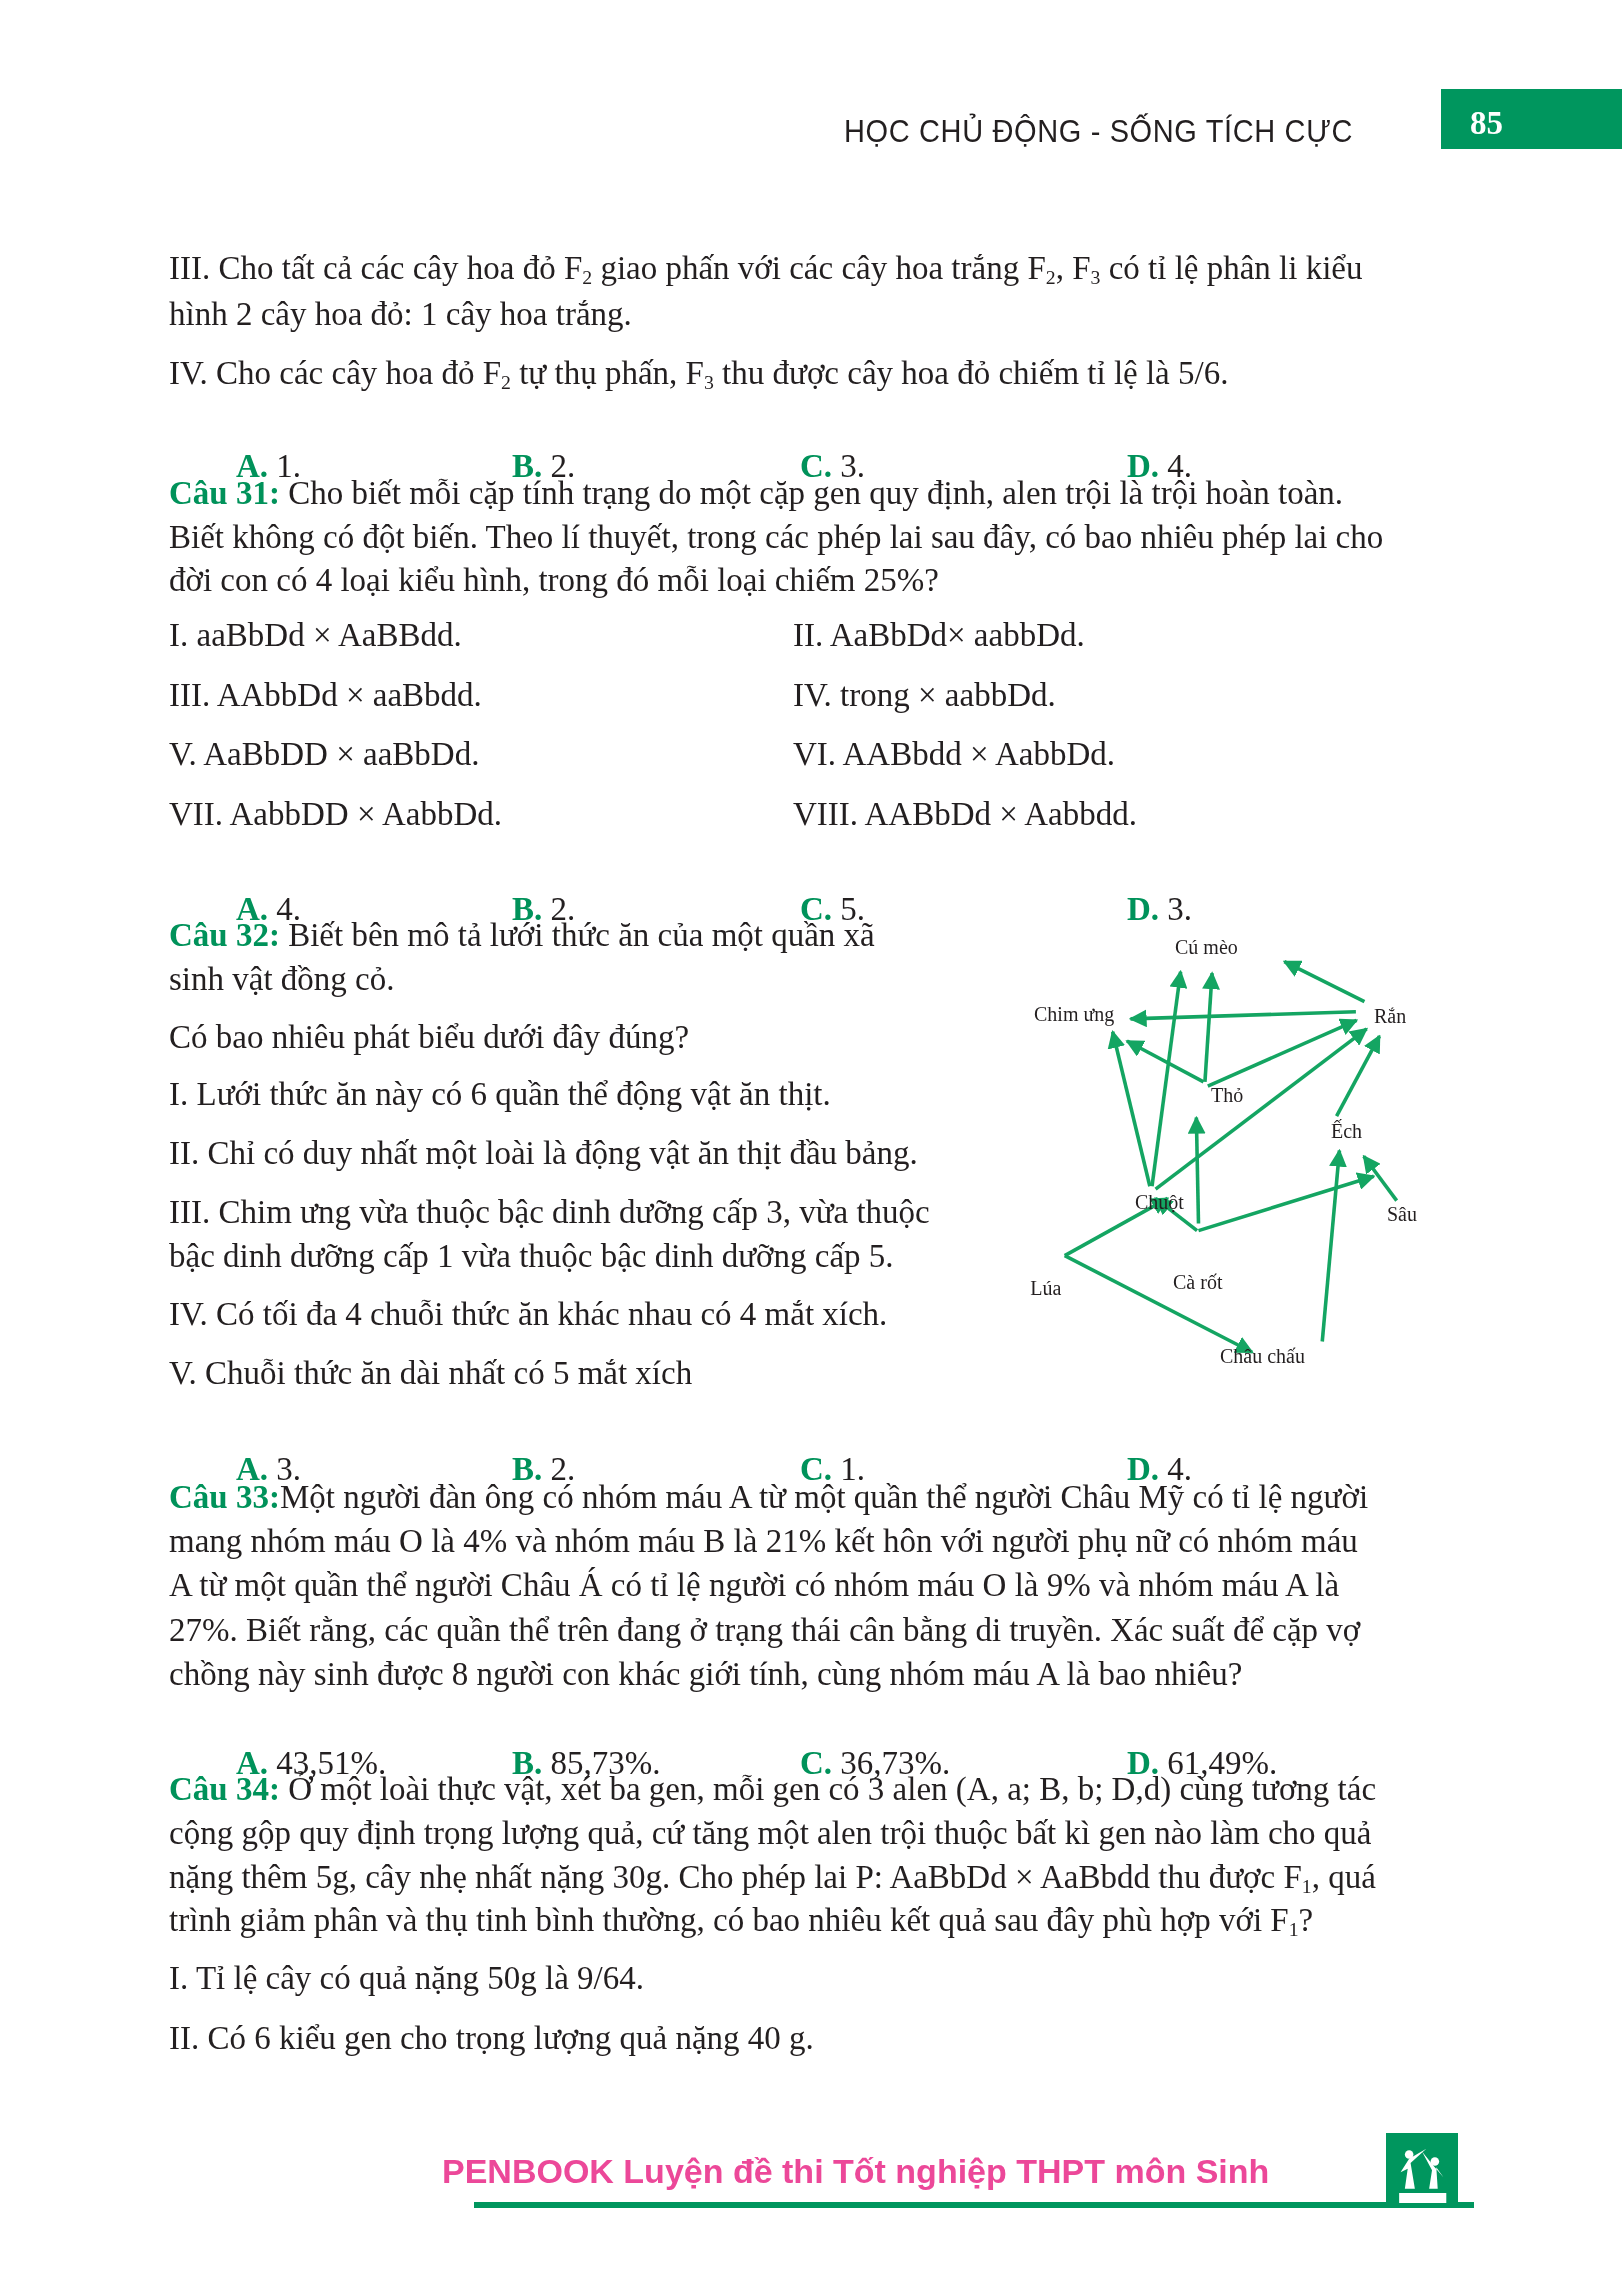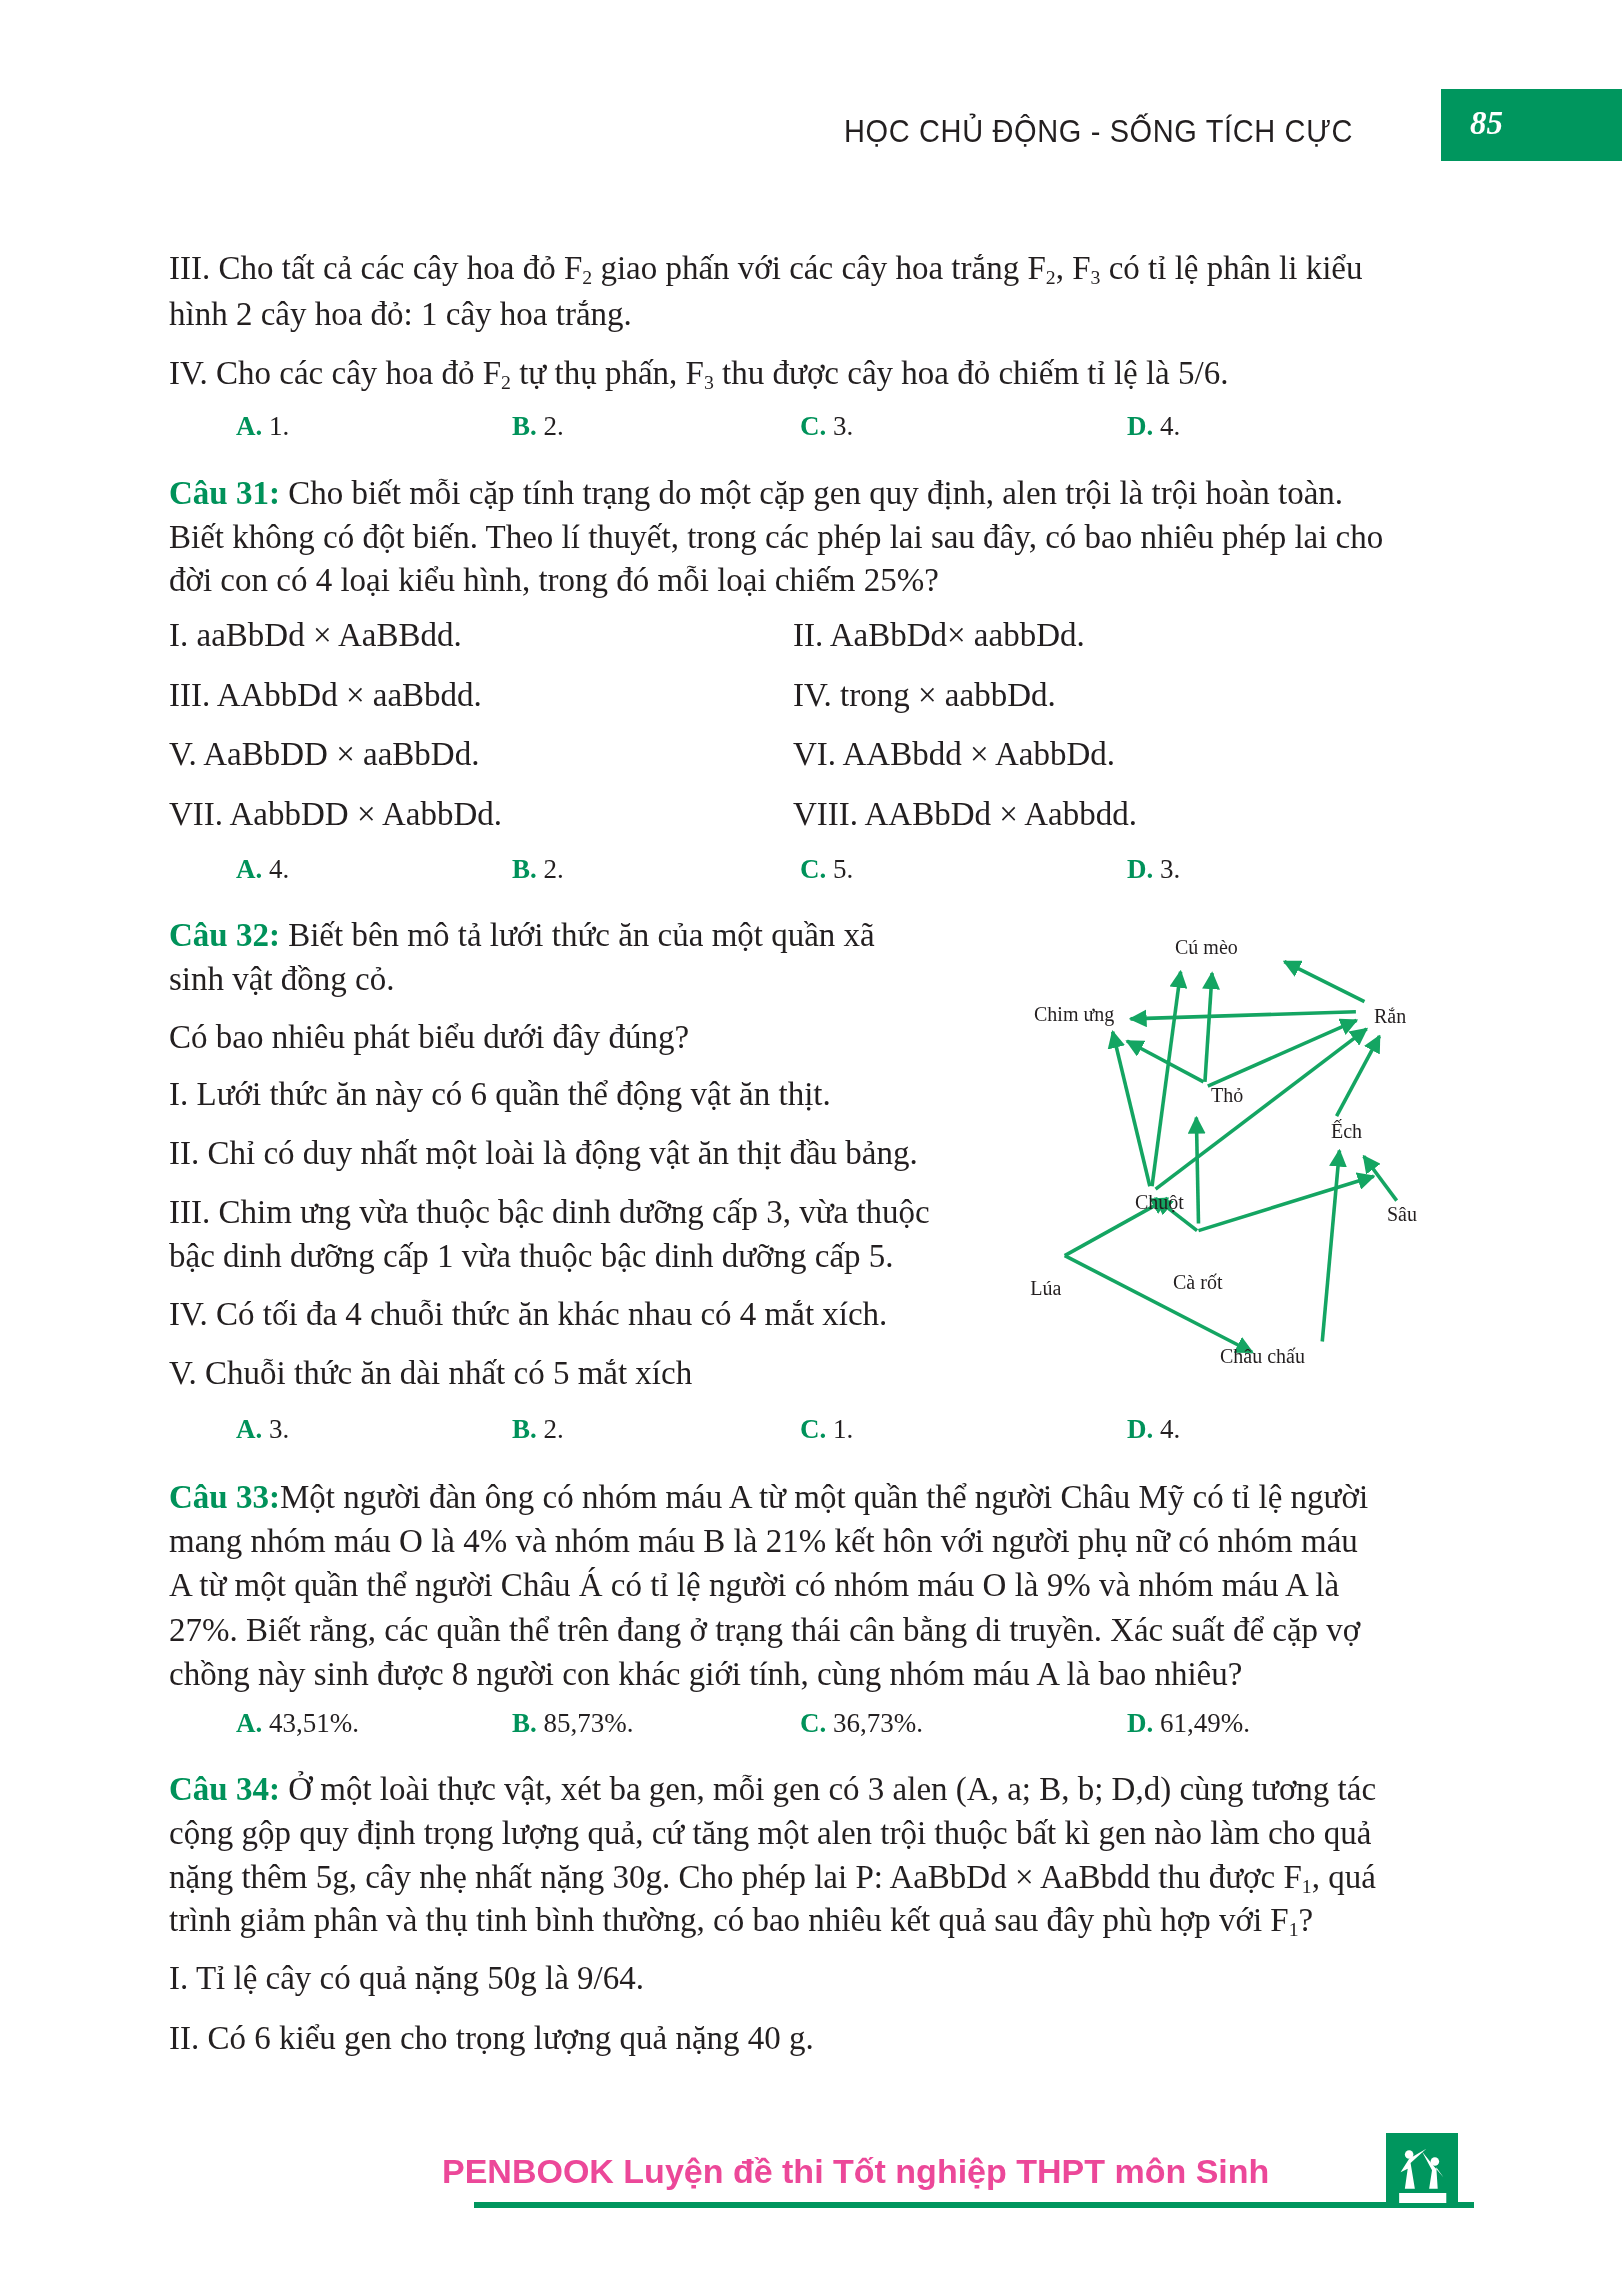--- a/index.html
+++ b/index.html
@@ -1,26 +1,26 @@
 <!DOCTYPE html>
 <html style="font-size:11.4px"><head>
 <meta charset="utf-8">
 <style>
   html, body { margin: 0; padding: 0; background: #ffffff; }
   body { width: 1622px; height: 2273px; position: relative; overflow: hidden;
          font-family: "Liberation Serif", "DejaVu Serif", serif; color: #231f20; }
   .g { color: #00925a; font-weight: bold; }
   .header-title { position: absolute; left: 844px; top: 113px; font-family: "Liberation Sans", sans-serif;
                   font-size: 31.5px; letter-spacing: 0.7px; color: #231f20; transform: scaleX(0.92); transform-origin: left; }
-  .page-tab { position: absolute; left: 1441px; top: 89px; width: 181px; height: 72px; background: #00965e; font-style: italic; }
+  .page-tab { position: absolute; left: 1441px; top: 89px; width: 181px; height: 60px; background: #00965e; }
   .page-num { position: absolute; left: 29px; top: 15.7px; color: #fff; font-size: 33px; font-weight: bold;
               font-family: "Liberation Serif", serif; }
   .line { position: absolute; left: 169px; font-size: 33px; white-space: nowrap; line-height: 1; }
   .col2 { left: 793px; }
-  .opt { position: absolute; font-size: 27px; white-space: nowrap; line-height: 1; }
+  .opt { position: absolute; font-size: 33px; white-space: nowrap; line-height: 1; margin-top: 37px; }
   sub { font-size: 60%; vertical-align: -0.25em; line-height: 0; }
   .fw { position: absolute; left: 1016px; top: 923px; width: 458px; height: 465px; }
   .fw-label { position: absolute; font-size: 20px; white-space: nowrap; font-family: "Liberation Serif", serif; }
   .footer-text { position: absolute; left: 442px; top: 2152px; font-family: "Liberation Sans", sans-serif;
                  font-weight: bold; font-size: 34px; color: #ec4899; white-space: nowrap; }
   .footer-rule { position: absolute; left: 474px; top: 2202px; width: 1000px; height: 6.4px; background: #00965e; }
   .footer-logo { position: absolute; left: 1386px; top: 2133px; width: 72px; height: 75px; background: #00965e; }
 </style>
 </head>
 <body>

